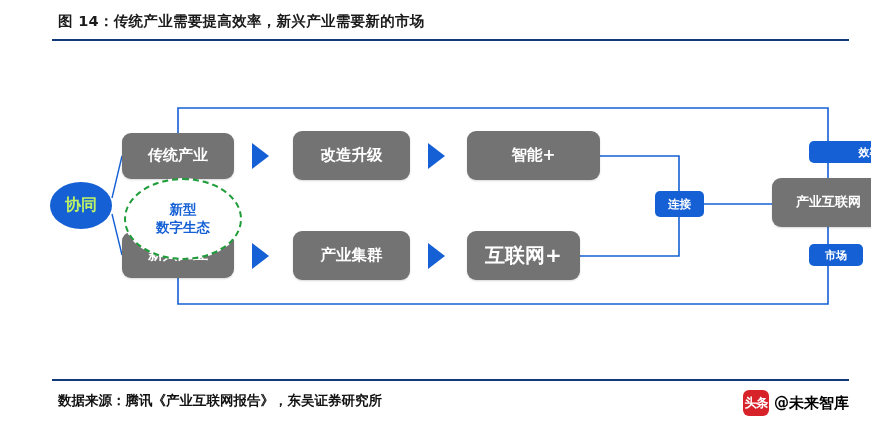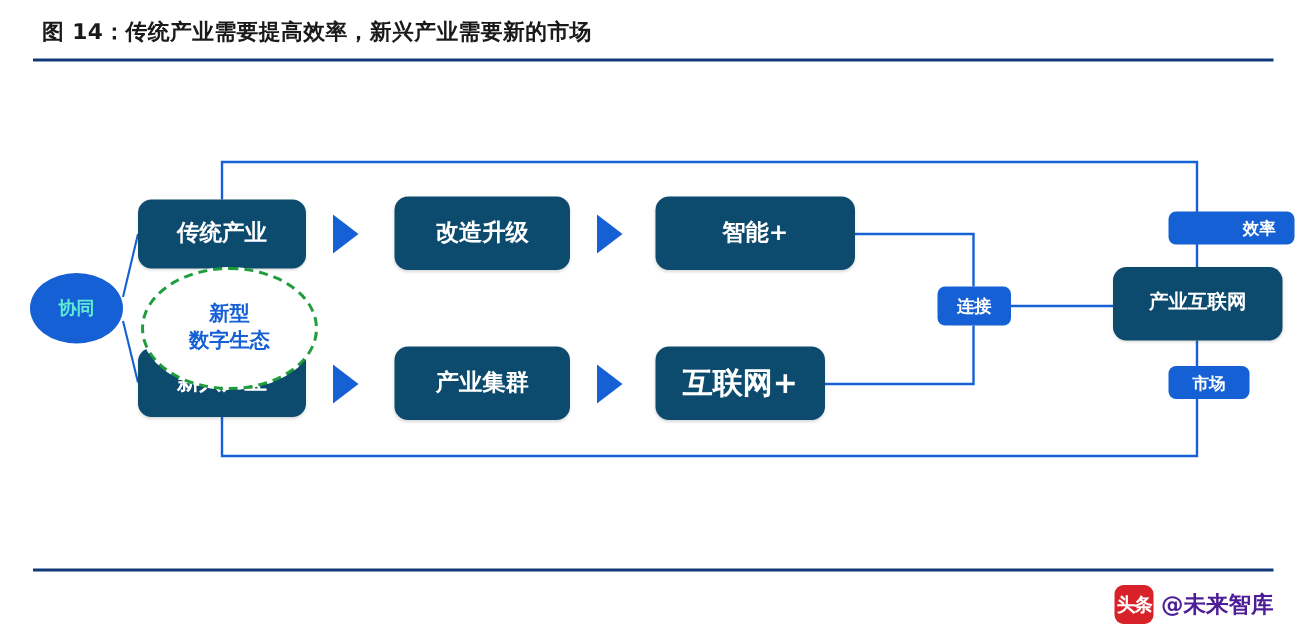--- a/index.html
+++ b/index.html
@@ -1,21 +1,21 @@
 <!DOCTYPE html>
 <html><head>
 <meta charset="utf-8">
 <style>
   html,body{margin:0;padding:0;}
   body{
     width:871px;height:426px;background:#ffffff;
     font-family:"Liberation Sans","DejaVu Sans",sans-serif;
     position:relative;overflow:hidden;
   }
-  .wrap{position:absolute;inset:0;}
+  .wrap{position:absolute;inset:0;margin-left:30px;}
 
   
   .title{
     position:absolute;left:28px;top:12px;
     font-size:14.5px;font-weight:bold;color:#1a1a1a;
     letter-spacing:0.3px;white-space:nowrap;
     font-family:"DejaVu Sans","Liberation Sans",sans-serif;
   }
   .rule-top{
     position:absolute;left:22px;right:22px;top:39px;
@@ -37,30 +37,30 @@
     position:absolute;right:22px;top:390px;
     display:flex;align-items:center;gap:5px;
   }
   .wm-logo{
     width:26px;height:26px;border-radius:6px;background:#d8222a;
     color:#fff;font-size:12.5px;font-weight:bold;line-height:26px;
     text-align:center;letter-spacing:-1px;
     font-family:"DejaVu Sans","Liberation Sans",sans-serif;
   }
   .wm-text{
-    font-size:15px;font-weight:bold;color:#4c1d95;
+    font-size:15px;font-weight:bold;color:#000000;
     font-family:"DejaVu Sans","Liberation Sans",sans-serif;
   }
 
   
   .canvas{position:absolute;left:0;top:46px;width:871px;height:330px;}
   svg.lines{position:absolute;left:0;top:0;width:871px;height:330px;}
 
   .node{
-    position:absolute;background:#0c4a6e;color:#fff;
+    position:absolute;background:#737373;color:#fff;
     border-radius:9px;display:flex;align-items:center;justify-content:center;
     font-weight:bold;text-align:center;line-height:1.15;
     font-family:"DejaVu Sans","Liberation Sans",sans-serif;
     box-shadow:0 1px 2px rgba(0,0,0,.15);
   }
   .n-trad{left:92px;top:87px;width:112px;height:46px;font-size:15px;}
   .n-emer{left:92px;top:186px;width:112px;height:46px;font-size:15px;}
   .n-up{left:263px;top:85px;width:117px;height:49px;font-size:15.5px;}
   .n-cluster{left:263px;top:185px;width:117px;height:49px;font-size:15.5px;}
   .n-ai{left:437px;top:85px;width:133px;height:49px;font-size:15.5px;}
@@ -72,23 +72,23 @@
     display:flex;align-items:center;justify-content:center;
     font-size:11.5px;font-weight:bold;
     font-family:"DejaVu Sans","Liberation Sans",sans-serif;
   }
   .p-link{left:625px;top:145px;width:49px;height:26px;}
   .p-eff{left:779px;top:95px;width:47px;height:22px;font-size:11px;padding-left:37px;}
   .p-mkt{left:779px;top:198px;width:54px;height:22px;font-size:11px;}
 
   .ellipse-coop{
     position:absolute;left:20px;top:136px;width:62px;height:47px;
-    border-radius:50%;background:#1560d4;color:#5eead4;
+    border-radius:50%;background:#1560d4;color:#bef264;
     display:flex;align-items:center;justify-content:center;
-    font-size:12px;font-weight:bold;
+    font-size:16px;font-weight:bold;
     font-family:"DejaVu Sans","Liberation Sans",sans-serif;
   }
 
   .eco{
     position:absolute;left:94px;top:132px;width:114px;height:78px;
     border:2px dashed #1f9d3a;border-radius:50%;
     display:flex;flex-direction:column;align-items:center;justify-content:center;
     color:#1560d4;font-size:13.5px;font-weight:bold;line-height:1.3;
     background:#fff;
     font-family:"DejaVu Sans","Liberation Sans",sans-serif;
@@ -149,19 +149,20 @@
       <span>数字生态</span>
     </div>
 
     <div class="arrow a1"></div>
     <div class="arrow a2"></div>
     <div class="arrow a3"></div>
     <div class="arrow a4"></div>
   </div>
 
   <div class="rule-bottom"></div>
+  <div class="source">数据来源：腾讯《产业互联网报告》，东吴证券研究所</div>
 
   <div class="watermark">
     <div class="wm-logo">头条</div>
     <div class="wm-text">@未来智库</div>
   </div>
 
 </div>
 
 </body></html>

